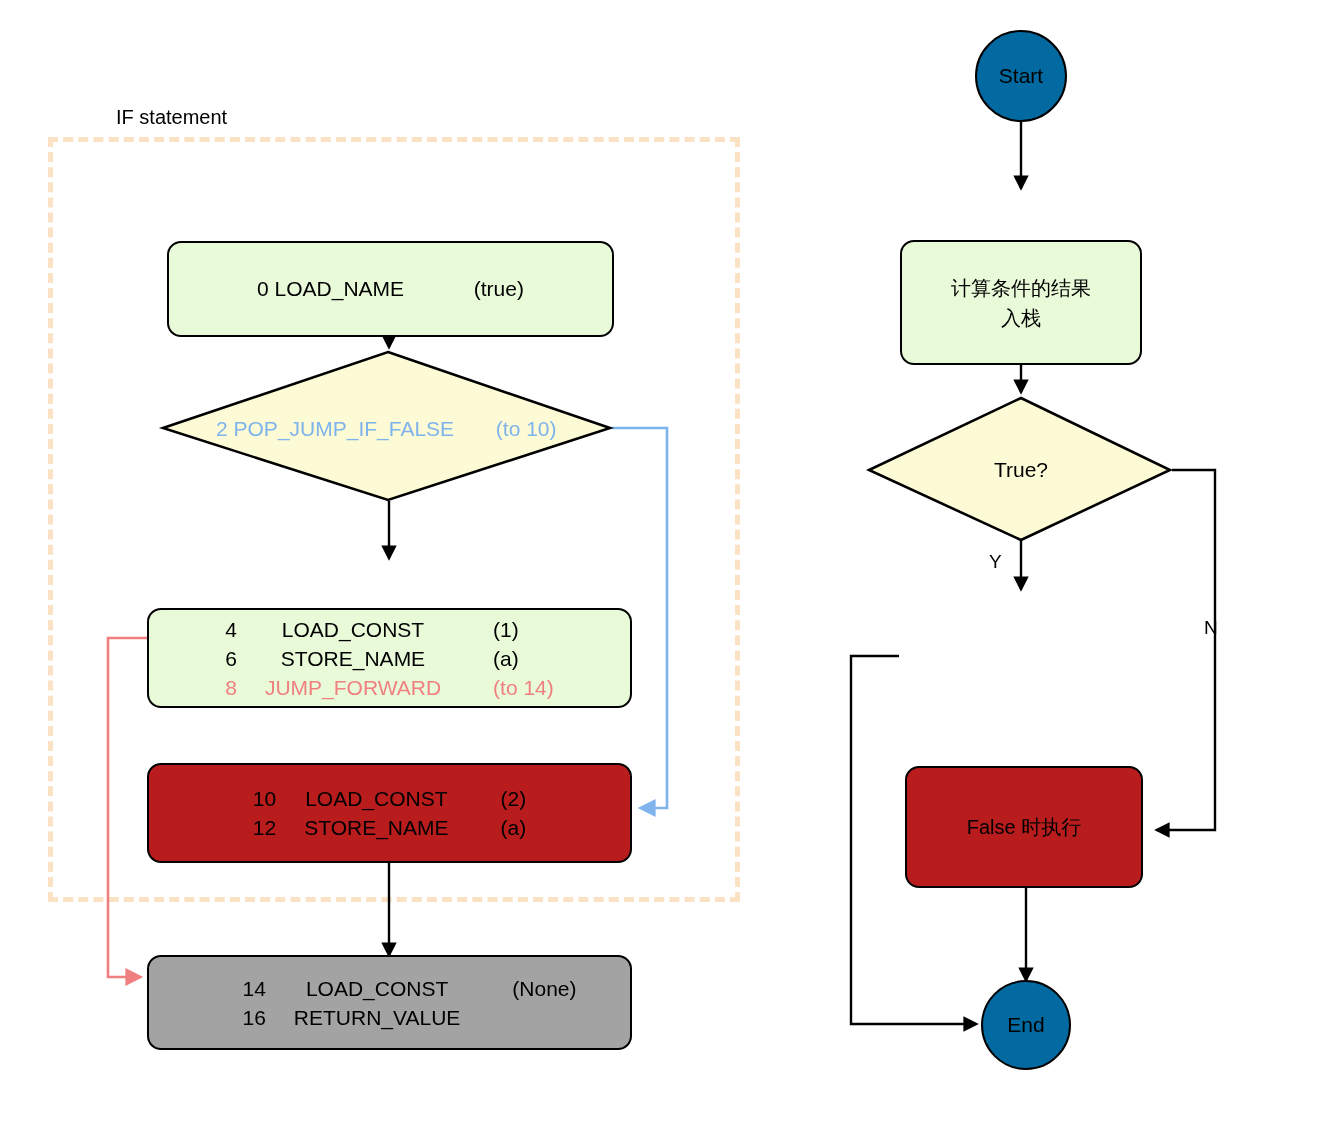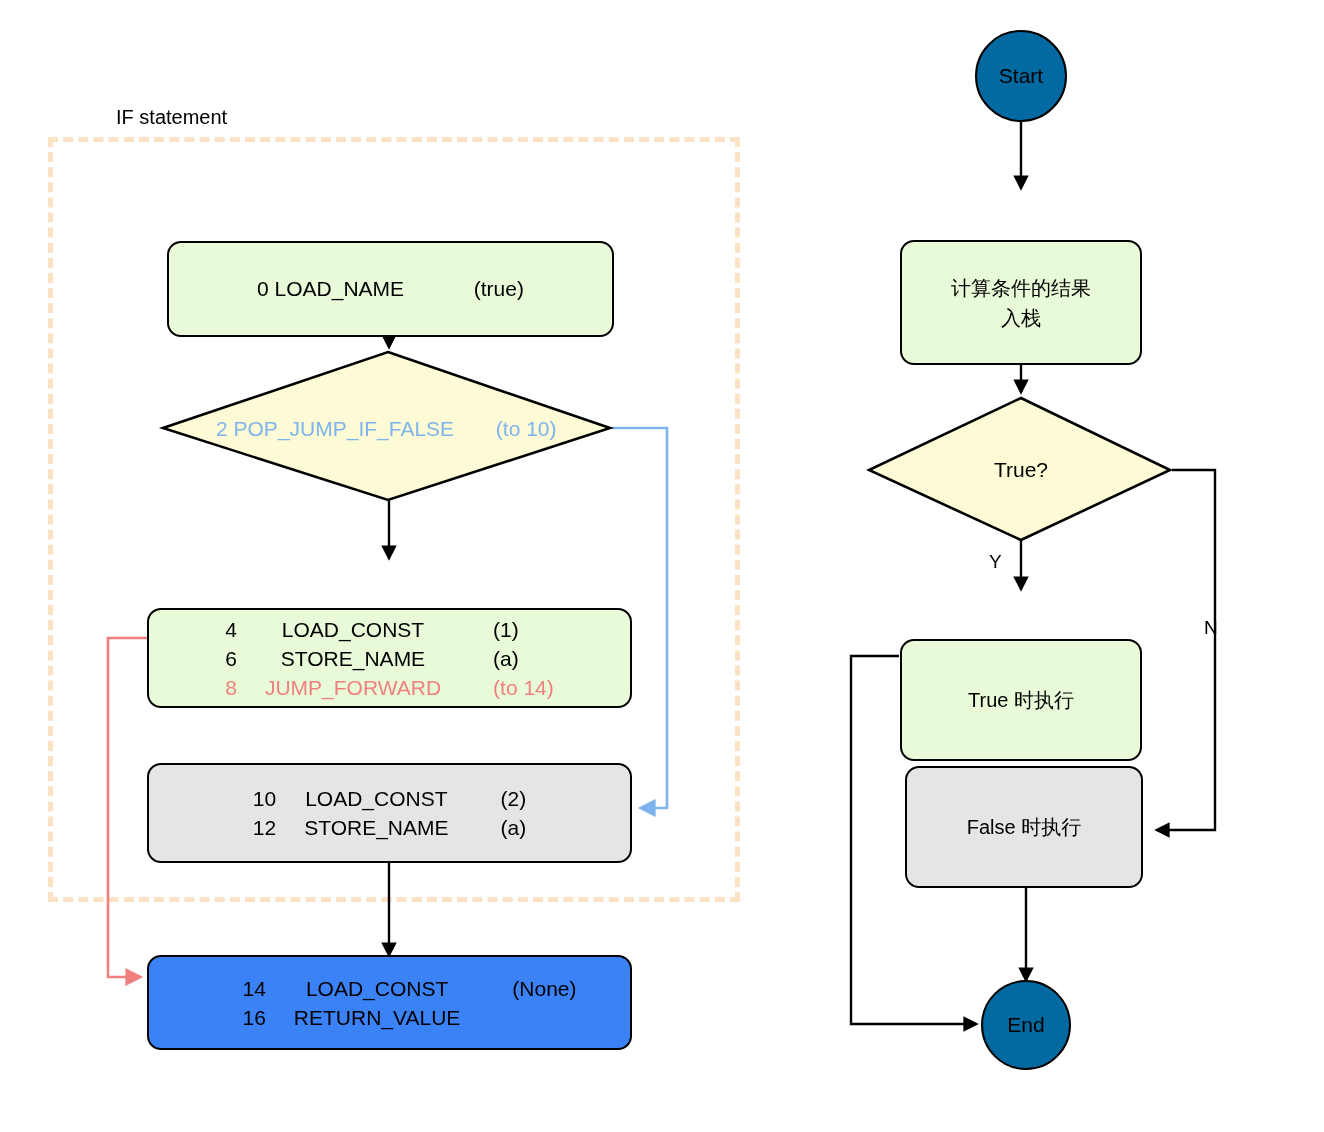--- a/index.html
+++ b/index.html
@@ -35,22 +35,22 @@
     align-items: center;
     justify-content: center;
     text-align: center;
     color: #000000;
   }
   .rbox {
     border: 2.2px solid #000000;
     border-radius: 14px;
   }
   .green { background: #E9FAD9; margin-top: 48px; }
-  .yellow { background: #e5e5e5; }
-  .white  { background: #3b82f6; padding-left: 40px; }
+  .yellow { background: #b91c1c; }
+  .white  { background: #a3a3a3; padding-left: 40px; }
 
   .circle {
     border: 2.2px solid #000000;
     border-radius: 50%;
     background: #0369a1;
   }
 
   .grp-label {
     position: absolute;
     font-size: 20px;
@@ -241,23 +241,20 @@
   <svg class="layer">
     <polygon points="1021,398 1170,470 1021,540 869,470" fill="#FCFBD5" stroke="#000000" stroke-width="2.6"></polygon>
   </svg>
   <div class="node" style="left:921px; top:455px; width:200px; height:30px;">
     <span class="ttl">True?</span>
   </div>
 
   <div class="lbl-sm" style="left:989px; top:551px;">Y</div>
   <div class="lbl-sm" style="left:1204px; top:617px;">N</div>
 
-  <div class="node rbox green" style="left:900px; top:591px; width:242px; height:122px;">
-    <span class="cjk">True 时执行</span>
-  </div>
 
   <div class="node rbox yellow" style="left:905px; top:766px; width:238px; height:122px;">
     <span class="cjk">False 时执行</span>
   </div>
 
   <div class="node circle" style="left:981px; top:980px; width:90px; height:90px;">
     <span class="ttl">End</span>
   </div>
 
 </div>

